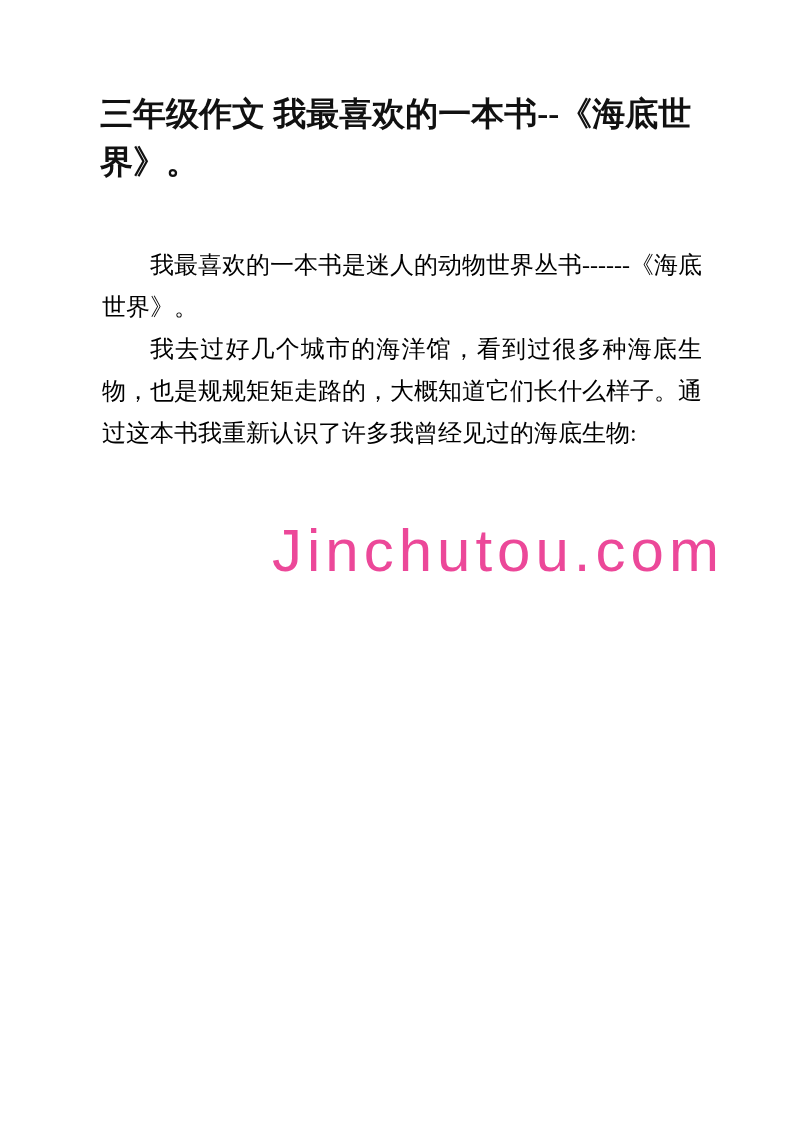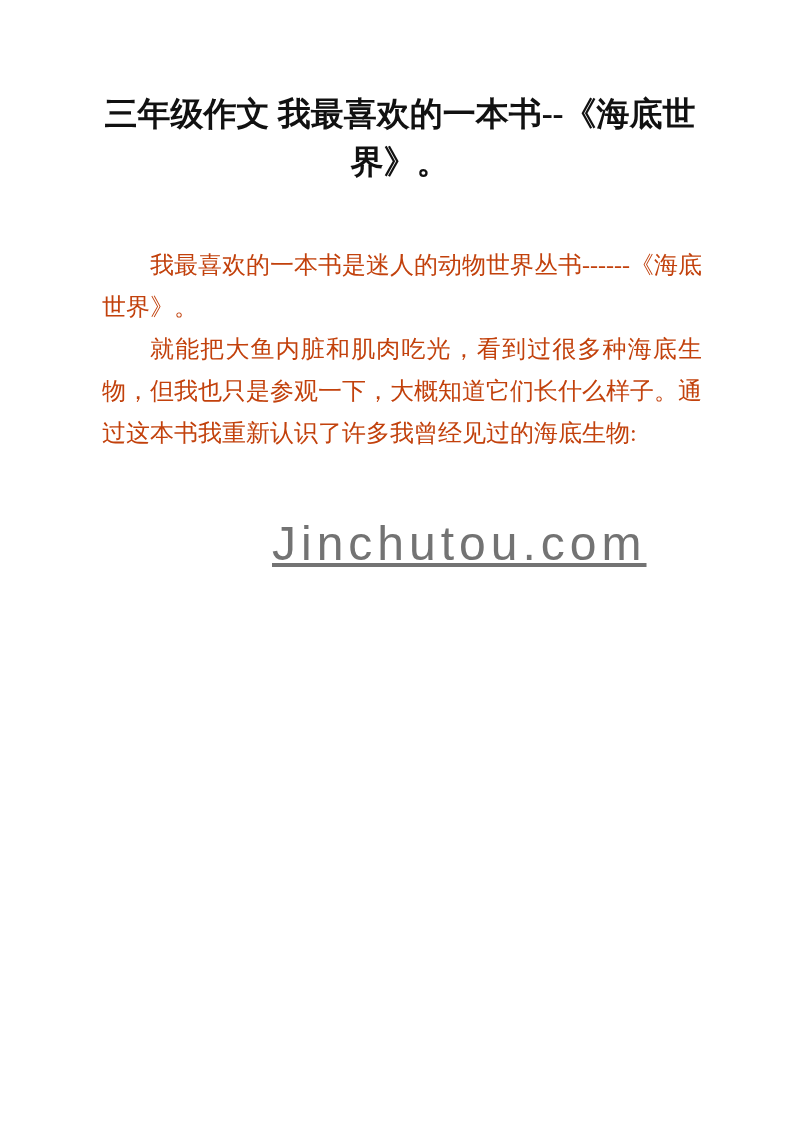--- a/index.html
+++ b/index.html
@@ -15,66 +15,64 @@
       overflow: hidden;
       font-family: "Liberation Serif", "DejaVu Serif", serif;
       color: #1c1c1c;
     }
     .watermark {
       position: absolute;
       top: 516px;
       left: 272px;
       z-index: 0;
       font-family: "Liberation Sans", "DejaVu Sans", sans-serif;
-      font-size: 48px;
+      font-size: 60px;
       font-weight: normal;
-      color: #737373;
+      color: #ec4899;
       letter-spacing: 5px;
       white-space: nowrap;
       user-select: none;
-      text-decoration: underline;
     }
     .doc-title {
       position: absolute;
       top: 90px;
       left: 100px;
       width: 600px;
       z-index: 1;
       margin: 0;
-      text-align: center;
       font-size: 33px;
       font-weight: bold;
       line-height: 48px;
       color: #111111;
       font-family: "Liberation Serif", "DejaVu Serif", serif;
     }
     .doc-body {
       position: absolute;
       top: 244px;
       left: 102px;
       width: 600px;
       z-index: 1;
       font-size: 24px;
       line-height: 42px;
       text-align: justify;
-      color: #c2410c;
+      color: #000000;
     }
     .doc-body p {
       margin: 0;
       padding: 0;
       text-indent: 2em;
     }
   </style>
 </head>
 <body>
 
 <div class="page">
 
   <div class="watermark">Jinchutou.com</div>
 
   <h1 class="doc-title">三年级作文 我最喜欢的一本书--《海底世界》。</h1>
 
   <div class="doc-body">
     <p>我最喜欢的一本书是迷人的动物世界丛书------《海底世界》。</p>
-    <p>就能把大鱼内脏和肌肉吃光，看到过很多种海底生物，但我也只是参观一下，大概知道它们长什么样子。通过这本书我重新认识了许多我曾经见过的海底生物:</p>
+    <p>我去过好几个城市的海洋馆，看到过很多种海底生物，也是规规矩矩走路的，大概知道它们长什么样子。通过这本书我重新认识了许多我曾经见过的海底生物:</p>
   </div>
 
 </div>
 
 </body></html>

